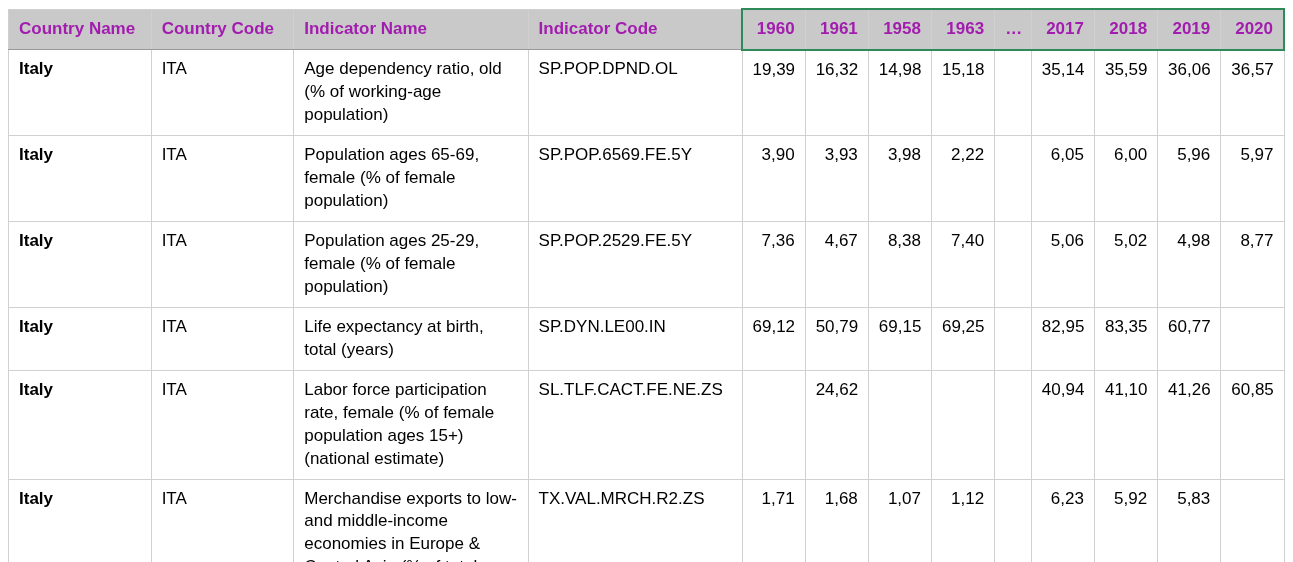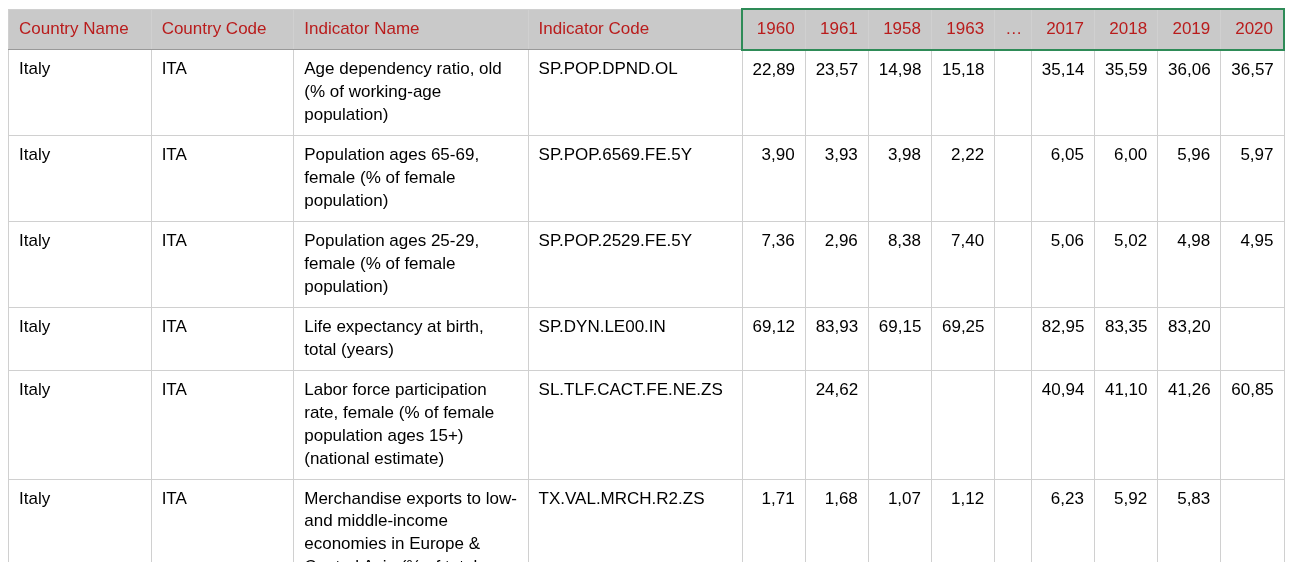--- a/index.html
+++ b/index.html
@@ -19,42 +19,42 @@
   th, td {
     border: 1px solid #d0d0d0;
     padding: 8px 10px;
     text-align: left;
     vertical-align: top;
     font-size: 17px;
     line-height: 1.35;
   }
   thead th {
     background: #c9c9c9;
-    font-weight: 400;
-    color: #b91c1c;
+    font-weight: 700;
+    color: #a21caf;
     border-bottom: 1px solid #999;
   }
   thead th.num {
     text-align: right;
     margin-top: 29px;
   }
   thead th.sel-left {
     border-left: 2px solid #2e8b57;
   }
   thead th.sel-right {
     border-right: 2px solid #2e8b57;
   }
   thead th.sel-top {
     border-top: 2px solid #2e8b57;
   }
   thead th.sel-bottom {
     border-bottom: 2px solid #2e8b57;
   }
   tbody td.name {
-    font-weight: 400;
+    font-weight: 700;
   }
   tbody td.num {
     text-align: right;
     white-space: nowrap;
   }
   tbody td.ellipsis {
     text-align: center;
     color: #222;
   }
   col.cname { width: 140px; }
@@ -100,22 +100,22 @@
       <th class="num sel-right sel-top sel-bottom">2020</th>
     </tr>
   </thead>
   <tbody>
 
   <tr>
         <td class="name">Italy</td>
         <td>ITA</td>
         <td>Age dependency ratio, old (% of working-age population)</td>
         <td>SP.POP.DPND.OL</td>
-        <td class="num">22,89</td>
-        <td class="num">23,57</td>
+        <td class="num">19,39</td>
+        <td class="num">16,32</td>
         <td class="num">14,98</td>
         <td class="num">15,18</td>
         <td class="ellipsis"></td>
         <td class="num">35,14</td>
         <td class="num">35,59</td>
         <td class="num">36,06</td>
         <td class="num">36,57</td>
       </tr>
       <tr>
         <td class="name">Italy</td>
@@ -131,42 +131,42 @@
         <td class="num">6,00</td>
         <td class="num">5,96</td>
         <td class="num">5,97</td>
       </tr>
       <tr>
         <td class="name">Italy</td>
         <td>ITA</td>
         <td>Population ages 25-29, female (% of female population)</td>
         <td>SP.POP.2529.FE.5Y</td>
         <td class="num">7,36</td>
-        <td class="num">2,96</td>
+        <td class="num">4,67</td>
         <td class="num">8,38</td>
         <td class="num">7,40</td>
         <td class="ellipsis"></td>
         <td class="num">5,06</td>
         <td class="num">5,02</td>
         <td class="num">4,98</td>
-        <td class="num">4,95</td>
+        <td class="num">8,77</td>
       </tr>
       <tr>
         <td class="name">Italy</td>
         <td>ITA</td>
         <td>Life expectancy at birth, total (years)</td>
         <td>SP.DYN.LE00.IN</td>
         <td class="num">69,12</td>
-        <td class="num">83,93</td>
+        <td class="num">50,79</td>
         <td class="num">69,15</td>
         <td class="num">69,25</td>
         <td class="ellipsis"></td>
         <td class="num">82,95</td>
         <td class="num">83,35</td>
-        <td class="num">83,20</td>
+        <td class="num">60,77</td>
         <td class="num"></td>
       </tr>
       <tr>
         <td class="name">Italy</td>
         <td>ITA</td>
         <td>Labor force participation rate, female (% of female population ages 15+) (national estimate)</td>
         <td>SL.TLF.CACT.FE.NE.ZS</td>
         <td class="num"></td>
         <td class="num">24,62</td>
         <td class="num"></td>

